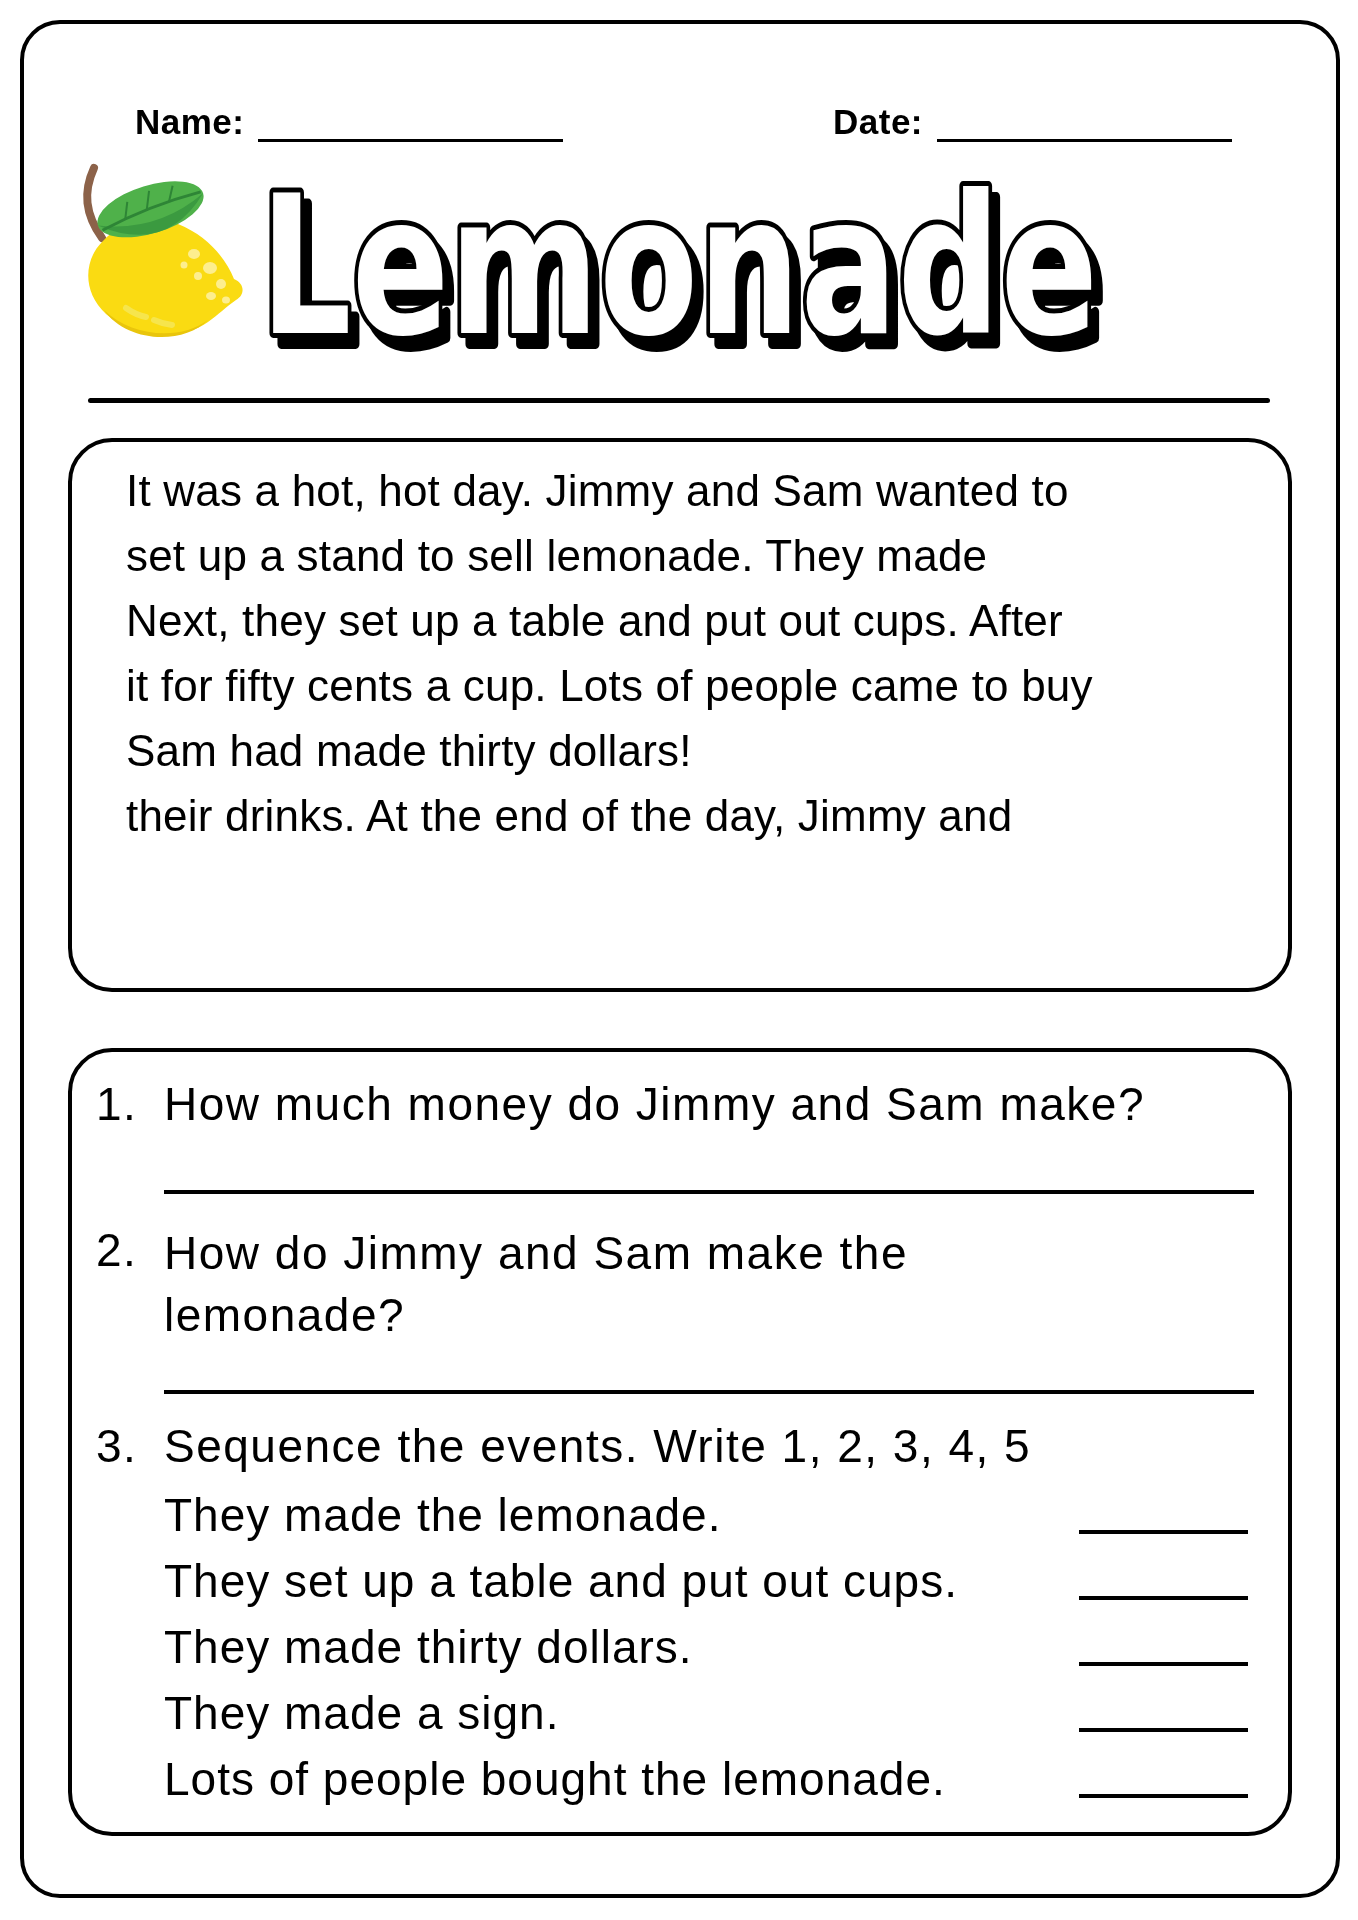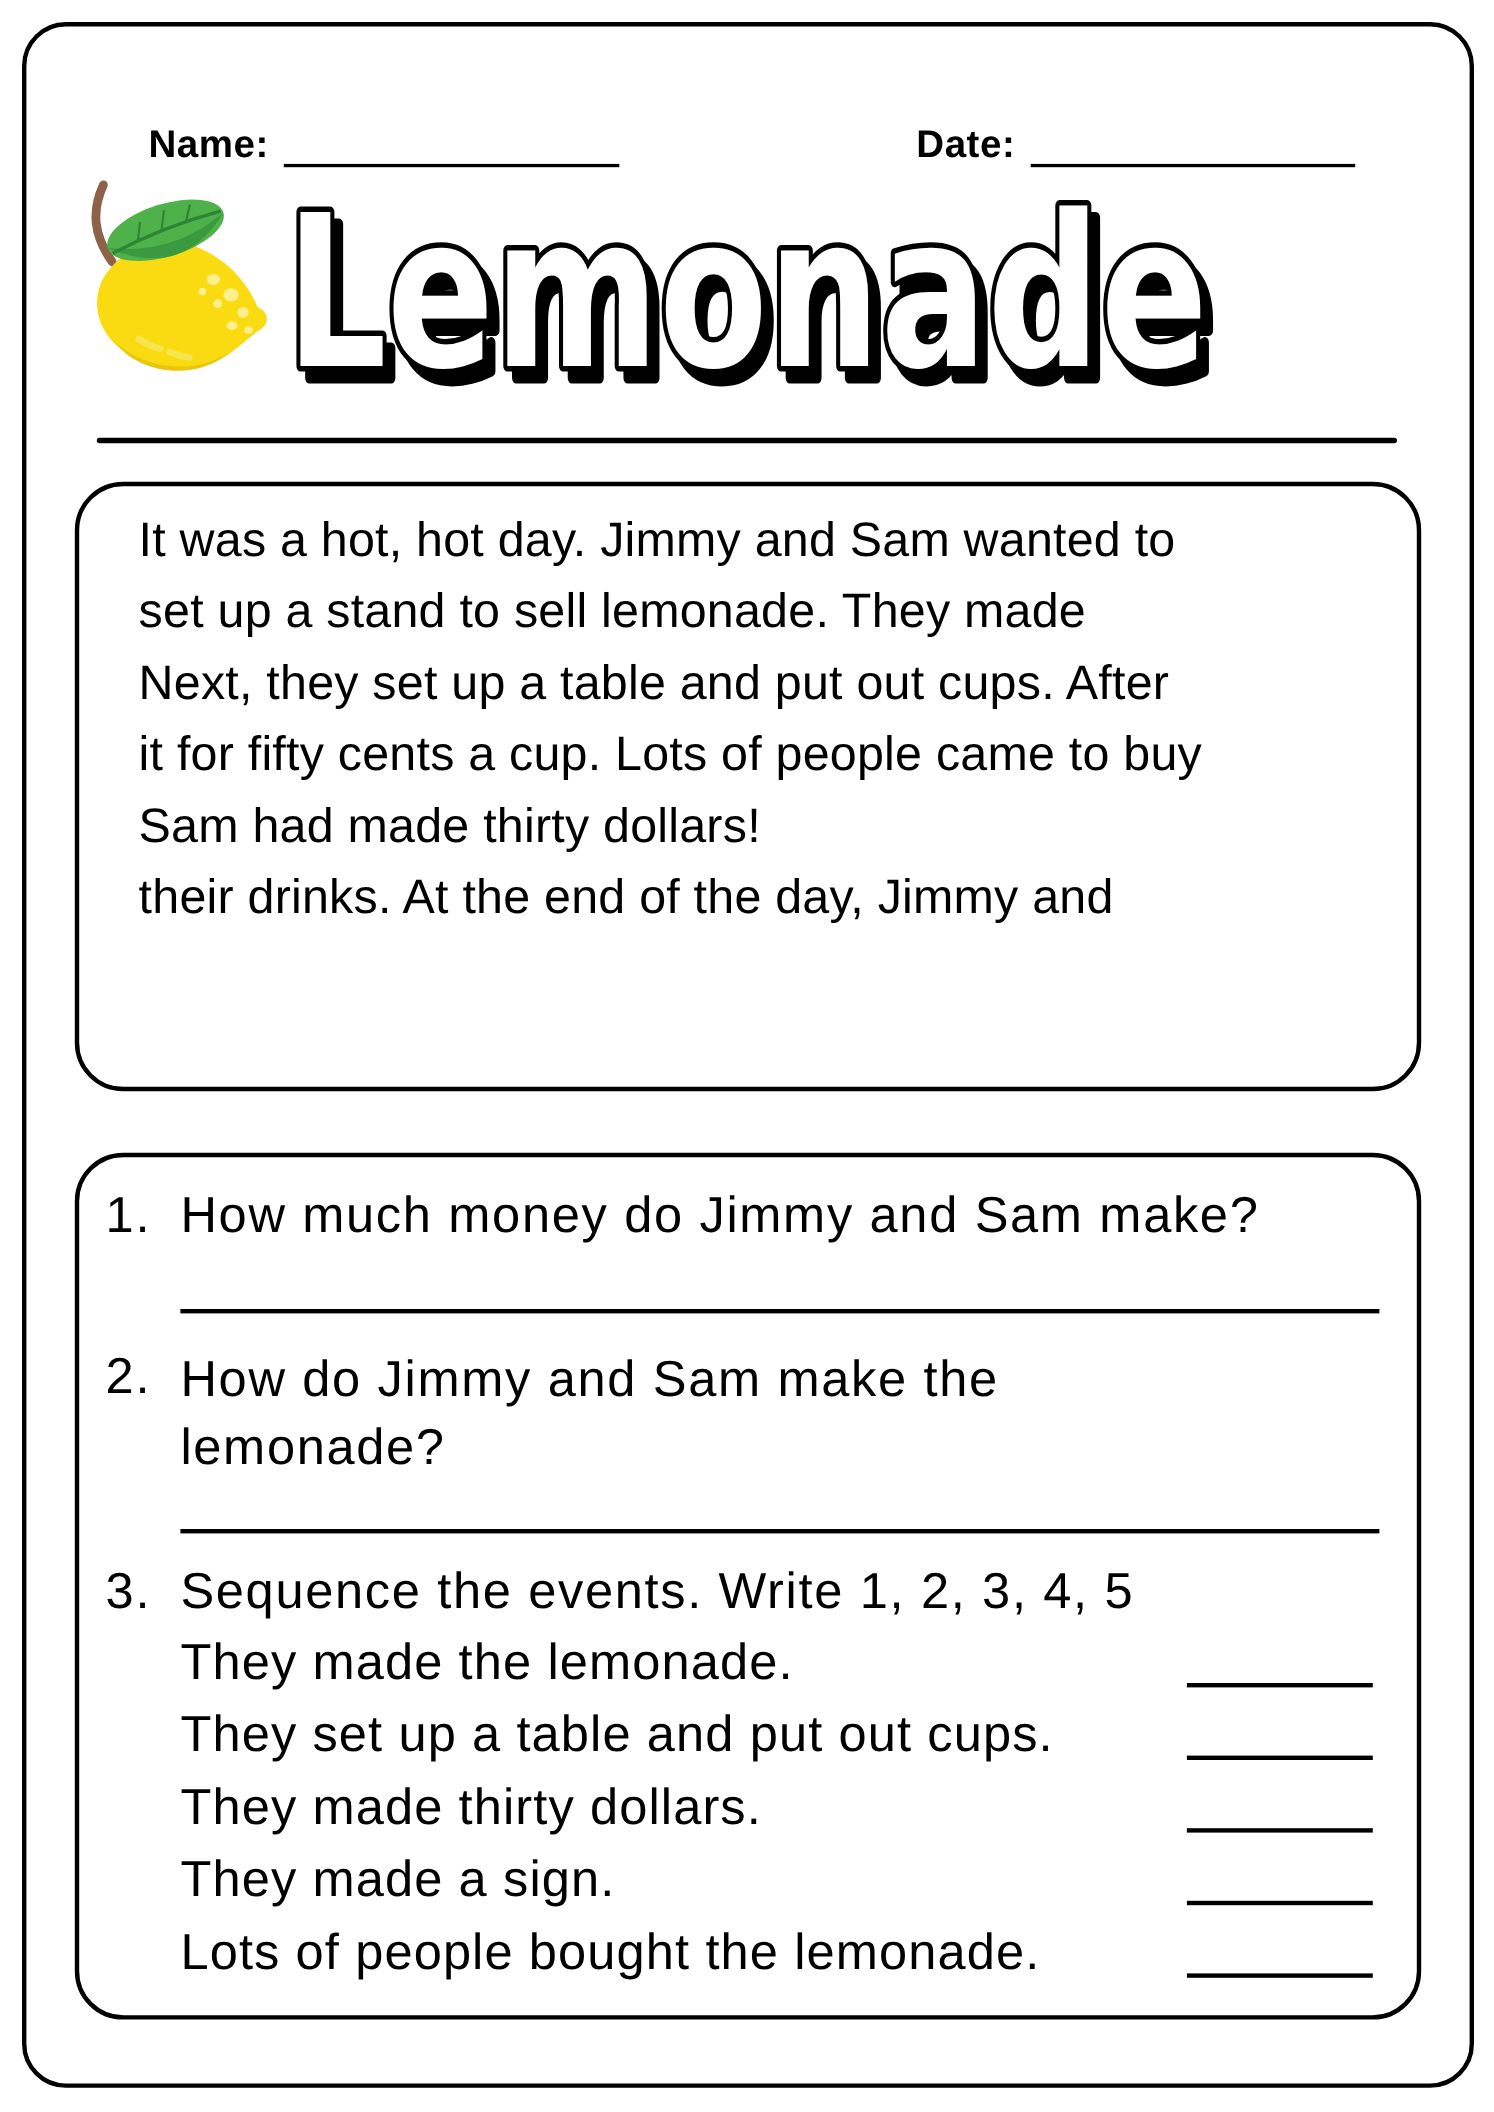--- a/index.html
+++ b/index.html
@@ -12,21 +12,21 @@
     overflow:hidden;
   }
   .page-border{
     position:absolute;left:20px;top:20px;
     width:1320px;height:1878px;
     border:4px solid #000;border-radius:40px;
     box-sizing:border-box;
   }
   
   .field-group{
-    position:absolute;top:106px;height:46px;
+    position:absolute;top:96px;height:46px;
     display:flex;align-items:flex-end;
     font-size:35px;font-weight:bold;letter-spacing:0.5px;
   }
   .field-group .lbl{line-height:40px;}
   .field-line{
     display:inline-block;height:40px;
     border-bottom:3px solid #000;
     margin-left:14px;
   }
   .name-group{left:135px;}
@@ -83,21 +83,21 @@
   .answer-line{
     height:0;border-bottom:4px solid #000;
     margin-left:68px;margin-right:15px;
   }
   .answer-1{margin-top:58px;}
   .answer-2{margin-top:44px;}
   .q2{margin-top:28px;}
   .q3{margin-top:24px;}
   .seq-rows{margin-top:8px;}
   .seq-row{
-    display:flex;align-items:flex-start;
+    display:flex;align-items:center;
     height:66px;font-size:46px;letter-spacing:1px;
   }
   .seq-text{margin-left:68px;line-height:56px;white-space:nowrap;}
   .seq-blank{
     margin-left:auto;margin-right:21px;
     align-self:flex-end;margin-bottom:14px;
     width:169px;height:0;border-bottom:4px solid #000;
   }
 </style>
 </head>

